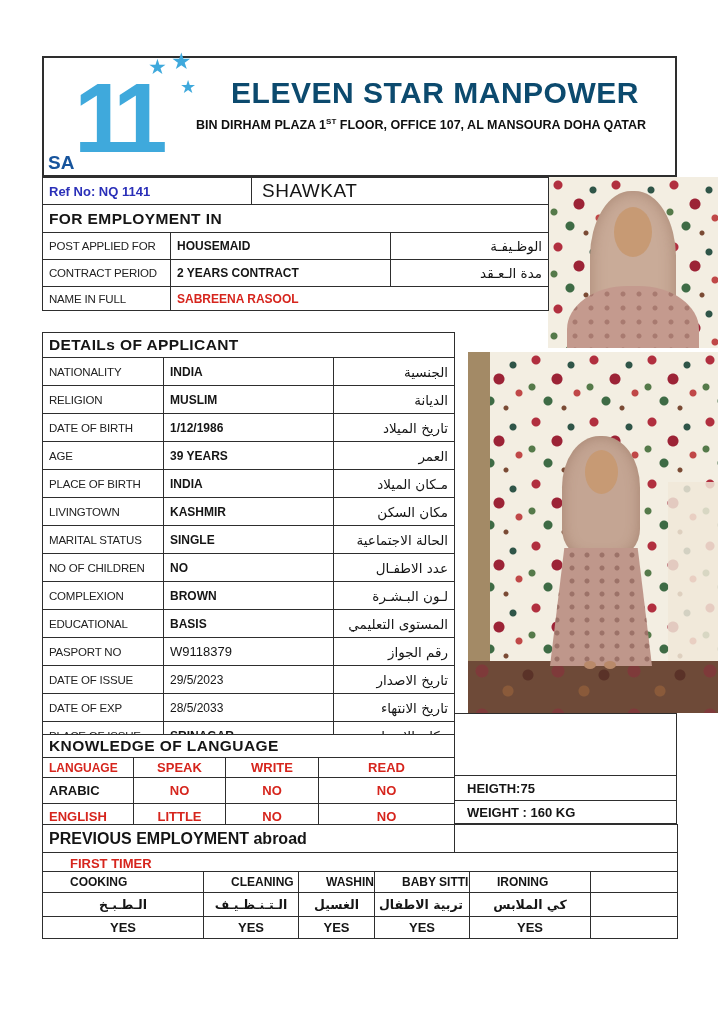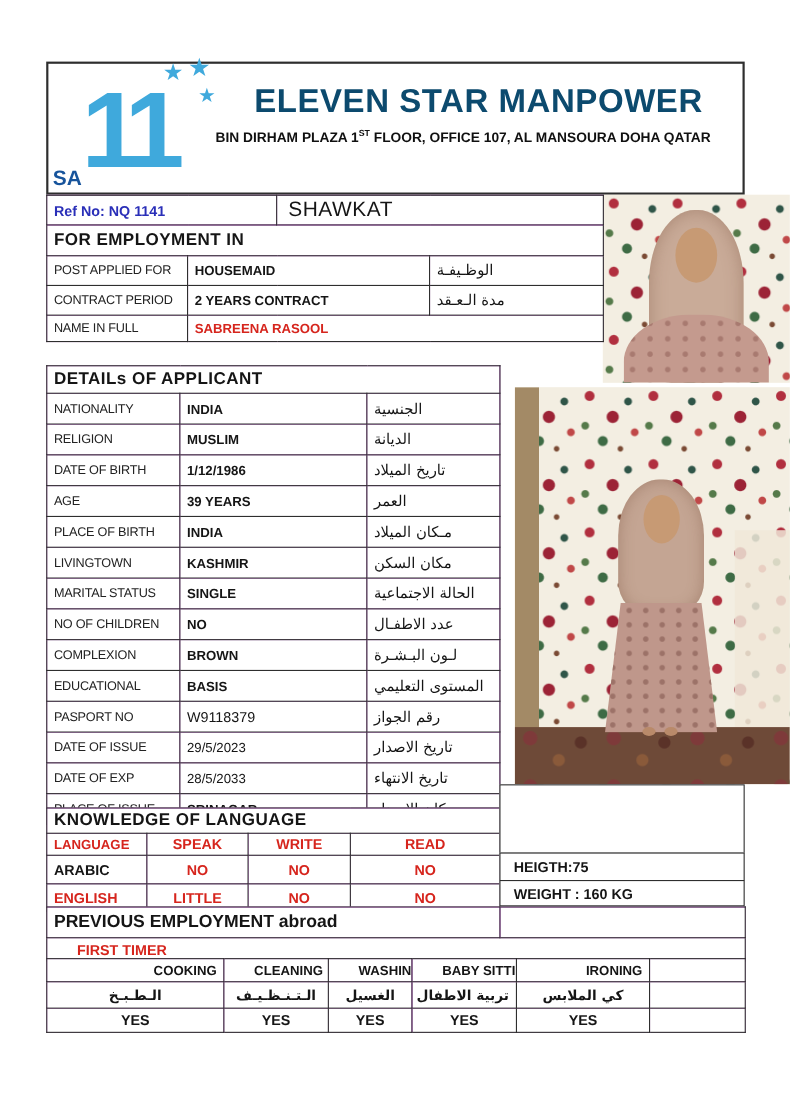--- a/index.html
+++ b/index.html
@@ -18,45 +18,45 @@
   .logo-sa{position:absolute;left:4px;top:94px;font-size:19px;font-weight:bold;color:#17549c;}
   .company{position:absolute;left:152px;top:18px;width:478px;text-align:center;
            font-size:30px;font-weight:bold;color:#0c4a6e;letter-spacing:0.5px;white-space:nowrap;}
   .address{position:absolute;left:124px;top:59px;width:506px;text-align:center;
            font-size:12.5px;font-weight:bold;color:#101010;white-space:nowrap;}
   .address sup{font-size:8px;}
   .contact{position:absolute;left:124px;top:79px;width:506px;text-align:center;
            font-size:13.5px;font-weight:bold;color:#e02318;white-space:nowrap;}
 
   
-  table{border-collapse:collapse;table-layout:fixed;position:absolute;background:#f0abfc;}
+  table{border-collapse:collapse;table-layout:fixed;position:absolute;background:#e5e5e5;}
   td{border:1px solid #2e2e2e;padding:0 6px;vertical-align:middle;overflow:hidden;
      white-space:nowrap;background:#fff;}
   #t1{left:42px;top:177px;width:506px;}
   #t2{left:42px;top:332px;width:412px;}
   #t3{left:42px;top:734px;width:412px;}
   #t4{left:42px;top:824px;width:635px;}
   #t5{left:42px;top:871px;width:635px;}
 
   .h20 td{height:20px;padding-left:27px;} .h19 td{height:19px;} .h21 td{height:21px;}
   .h22 td{height:22px;} .h23 td{height:23px;} .h24 td{height:24px;}
   .h25 td{height:25px;} .h26 td{height:26px;} .h27 td{height:27px;}
 
   .lab{font-size:11.5px;letter-spacing:-0.2px;color:#222;}
   .val{font-weight:bold;font-size:12px;}
-  .ar{font-size:13.5px;text-align:left;direction:rtl;font-family:"DejaVu Sans",sans-serif;}
+  .ar{font-size:13.5px;text-align:right;direction:rtl;font-family:"DejaVu Sans",sans-serif;}
   .hd{font-weight:bold;font-size:15.5px;letter-spacing:0.4px;}
   .hd-sm{font-weight:bold;font-size:16px;}
   .ref{color:#2a2fb8;font-weight:bold;font-size:13px;}
   .name-big{font-weight:normal;font-size:19px;letter-spacing:0.5px;padding-left:10px;}
   .red{color:#d6251d;}
   .c{text-align:center;}
   .langname{font-weight:bold;font-size:13px;}
   .langval{font-weight:bold;font-size:13px;text-align:center;}
-  .skill-hd{font-weight:bold;font-size:12px;text-align:right;margin-top:20px;}
+  .skill-hd{font-weight:bold;font-size:12px;text-align:left;margin-top:20px;}
   .skill-ar{font-weight:bold;font-size:12.5px;text-align:center;direction:rtl;
             font-family:"DejaVu Sans",sans-serif;margin-top:28px;}
   .skill-yes{font-weight:bold;font-size:13px;text-align:center;}
 
   
   .rc{position:absolute;left:454px;width:223px;border:1px solid #2e2e2e;background:#fff;
       box-sizing:border-box;display:flex;align-items:center;font-weight:bold;font-size:13px;
       padding-left:12px;}
   .rcA{top:713px;height:63px;}
   .rcB{top:775px;height:26px;}

